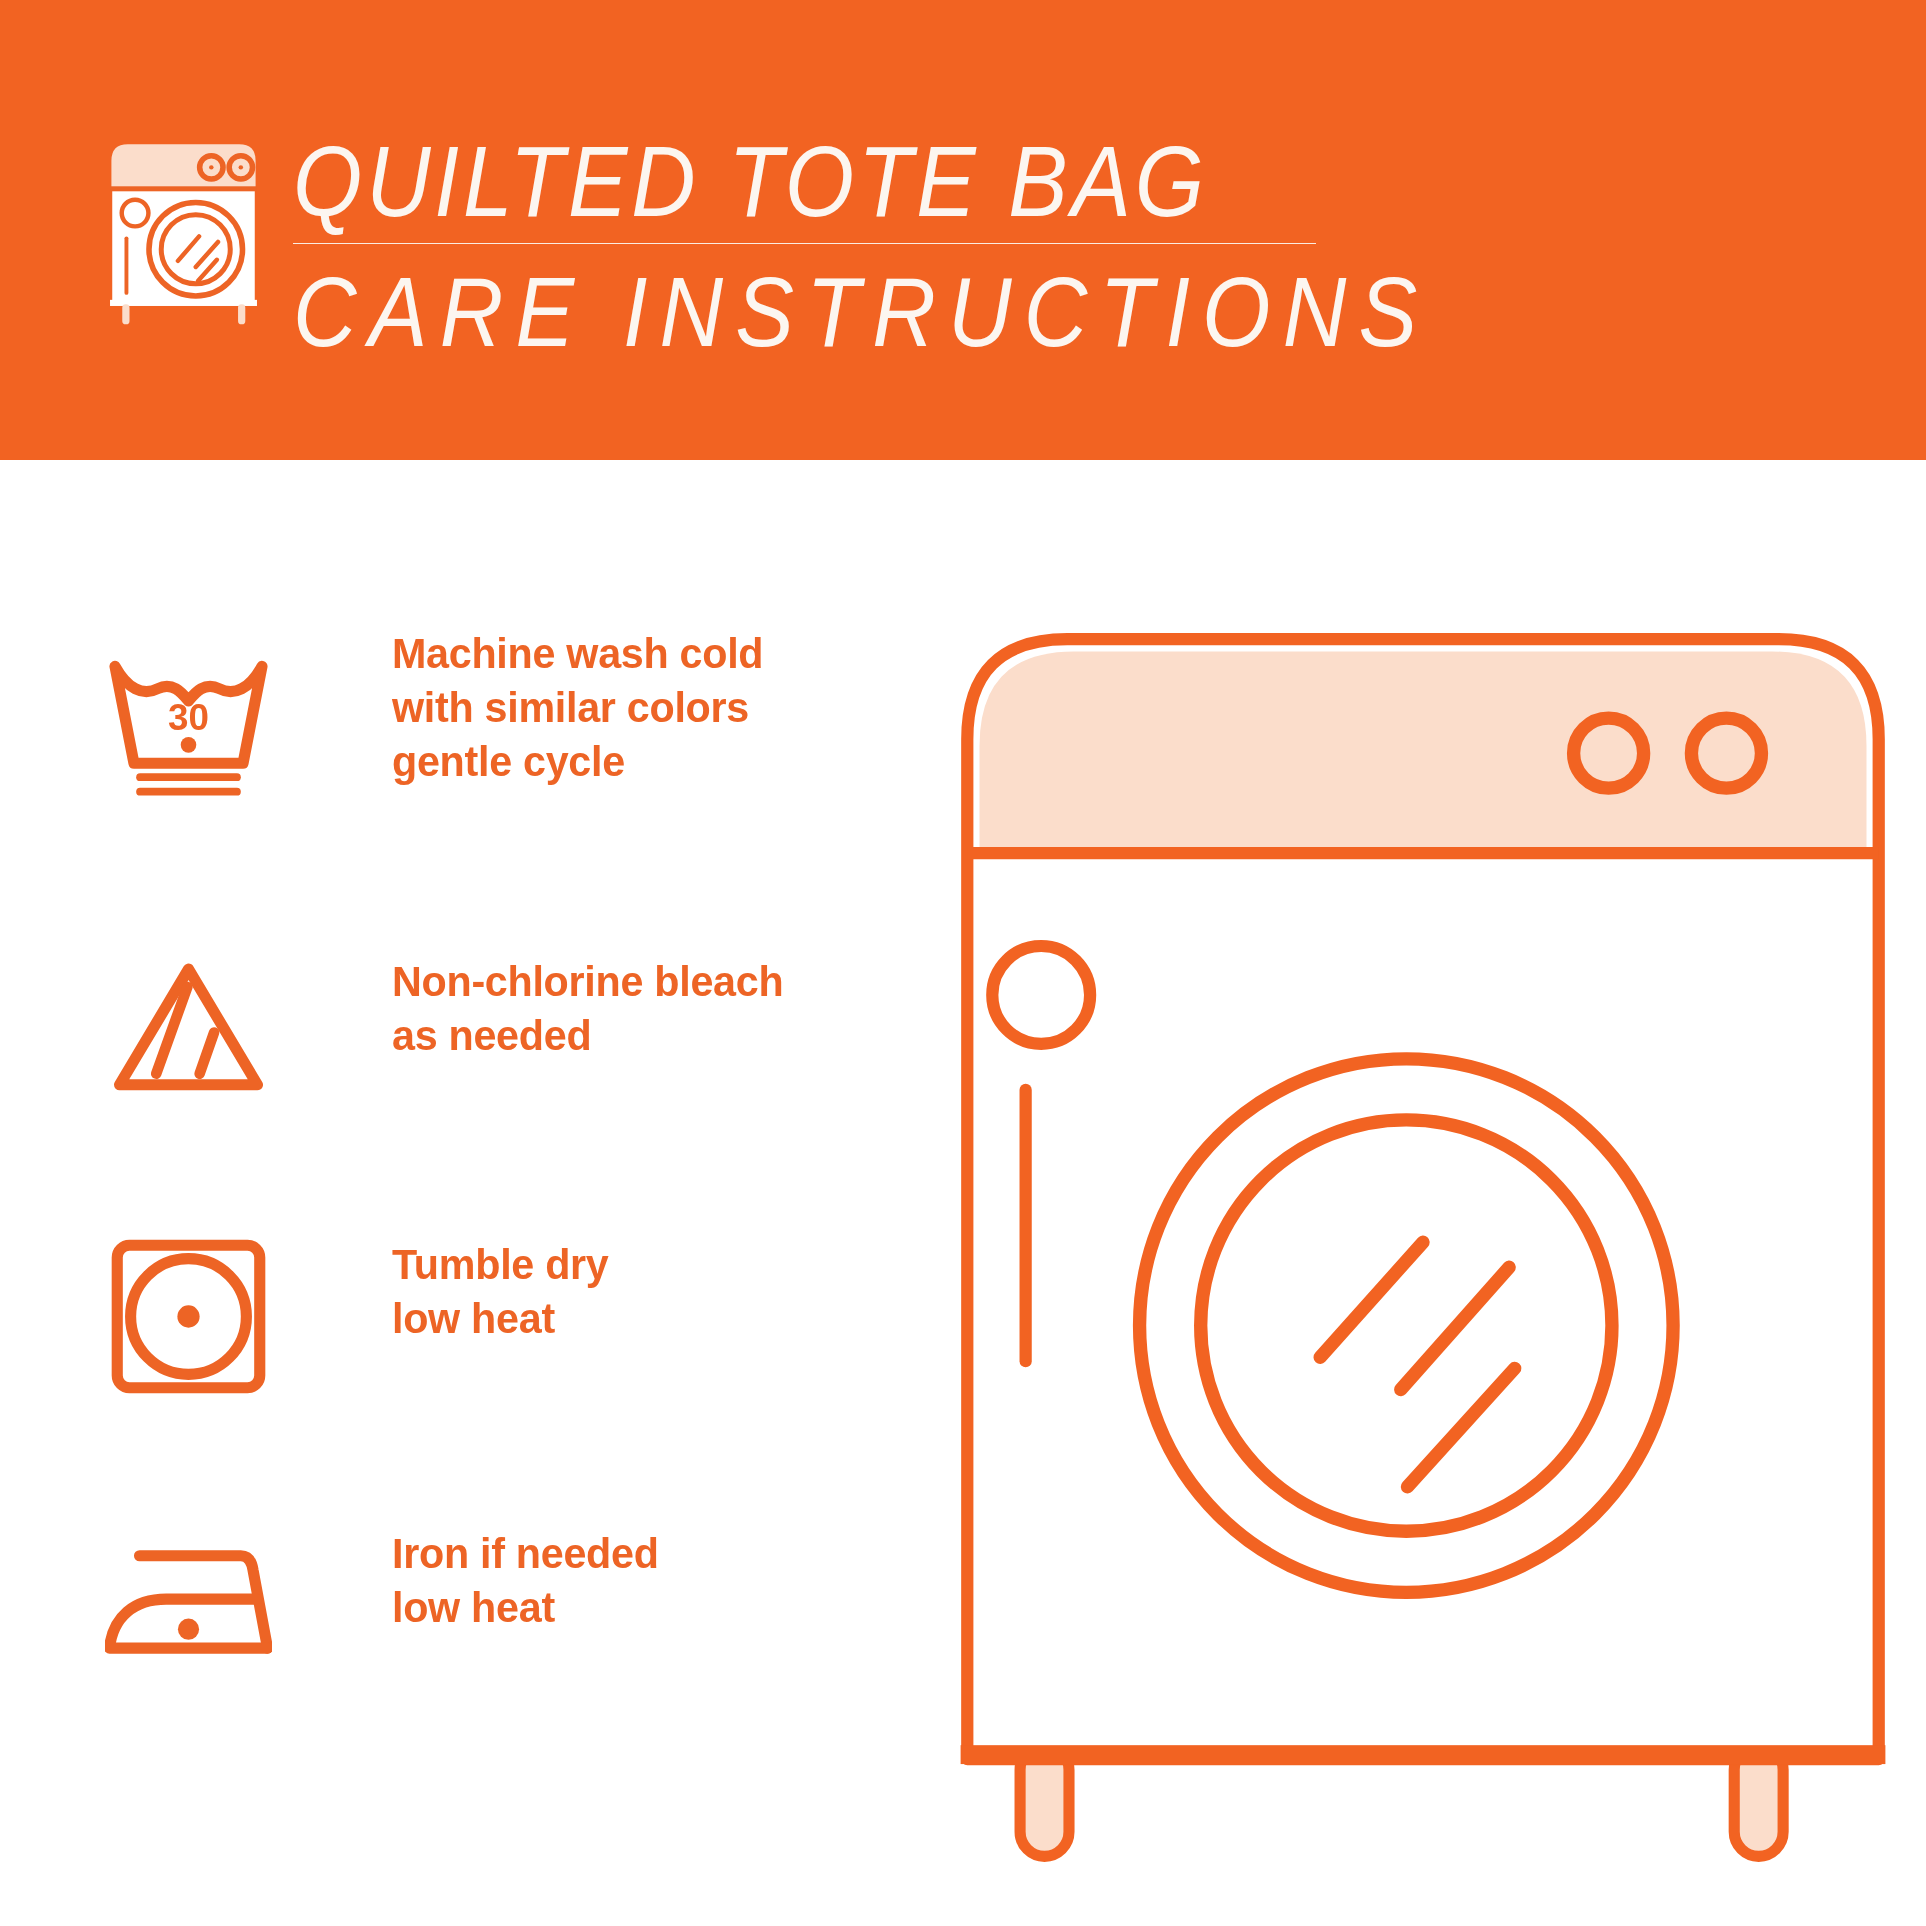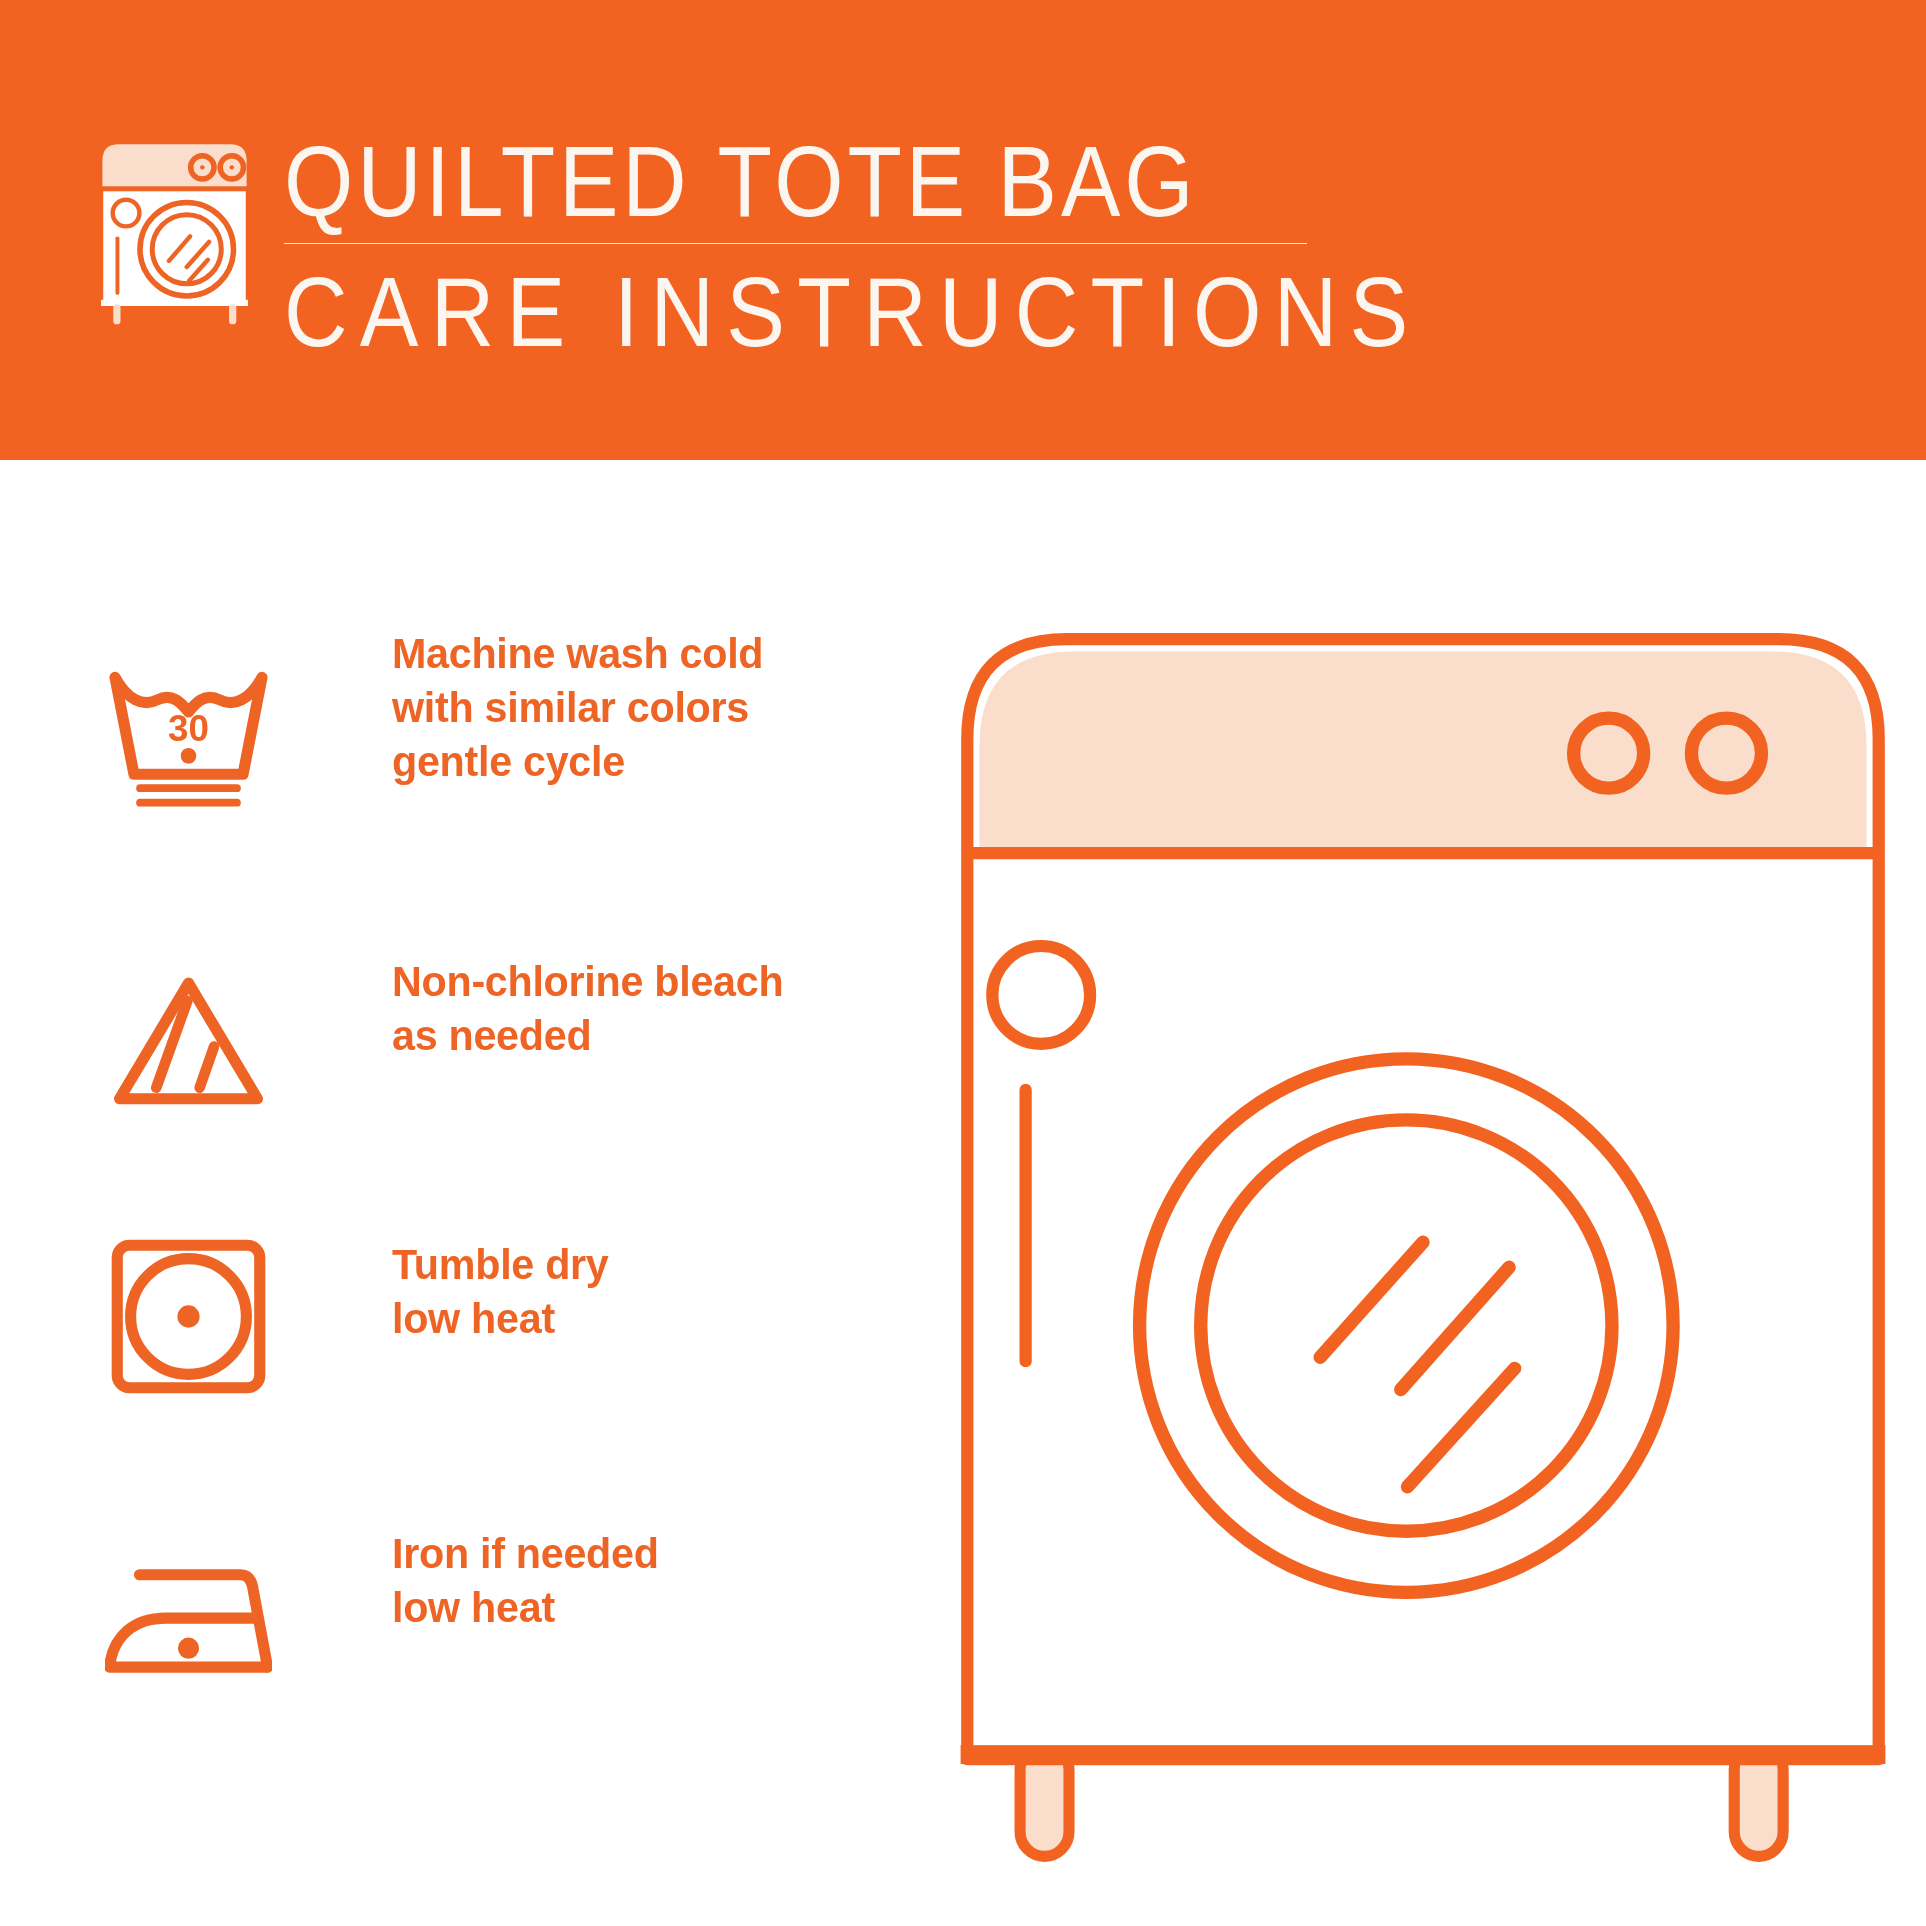--- a/index.html
+++ b/index.html
@@ -22,24 +22,25 @@
   #header-band {
     position: absolute;
     left: 0;
     top: 0;
     width: 1926px;
     height: 460px;
     background: #F26322;
   }
   #header-inner {
     position: absolute;
-    left: 91px;
+    left: 100px;
     top: 131px;
     width: 1251px;
     height: 222px;
+    font-style: italic;
   }
   #header-machine-icon {
     position: absolute;
     left: 0;
     top: 4.4px;
     width: 167px;
     height: 195px;
   }
   #header-text-block {
     position: absolute;
@@ -82,21 +83,21 @@
     position: absolute;
     left: 0;
     top: 460px;
     width: 973px;
     height: 1466px;
   }
   .care-symbol-wrap {
     position: absolute;
     width: 233px;
     display: flex;
-    align-items: flex-end;
+    align-items: center;
     justify-content: center;
   }
   .care-label {
     position: absolute;
     left: 392px;
     color: #ED6425;
     font-family: "Liberation Sans", sans-serif;
     font-weight: bold;
     font-size: 43px;
     line-height: 1.25;

